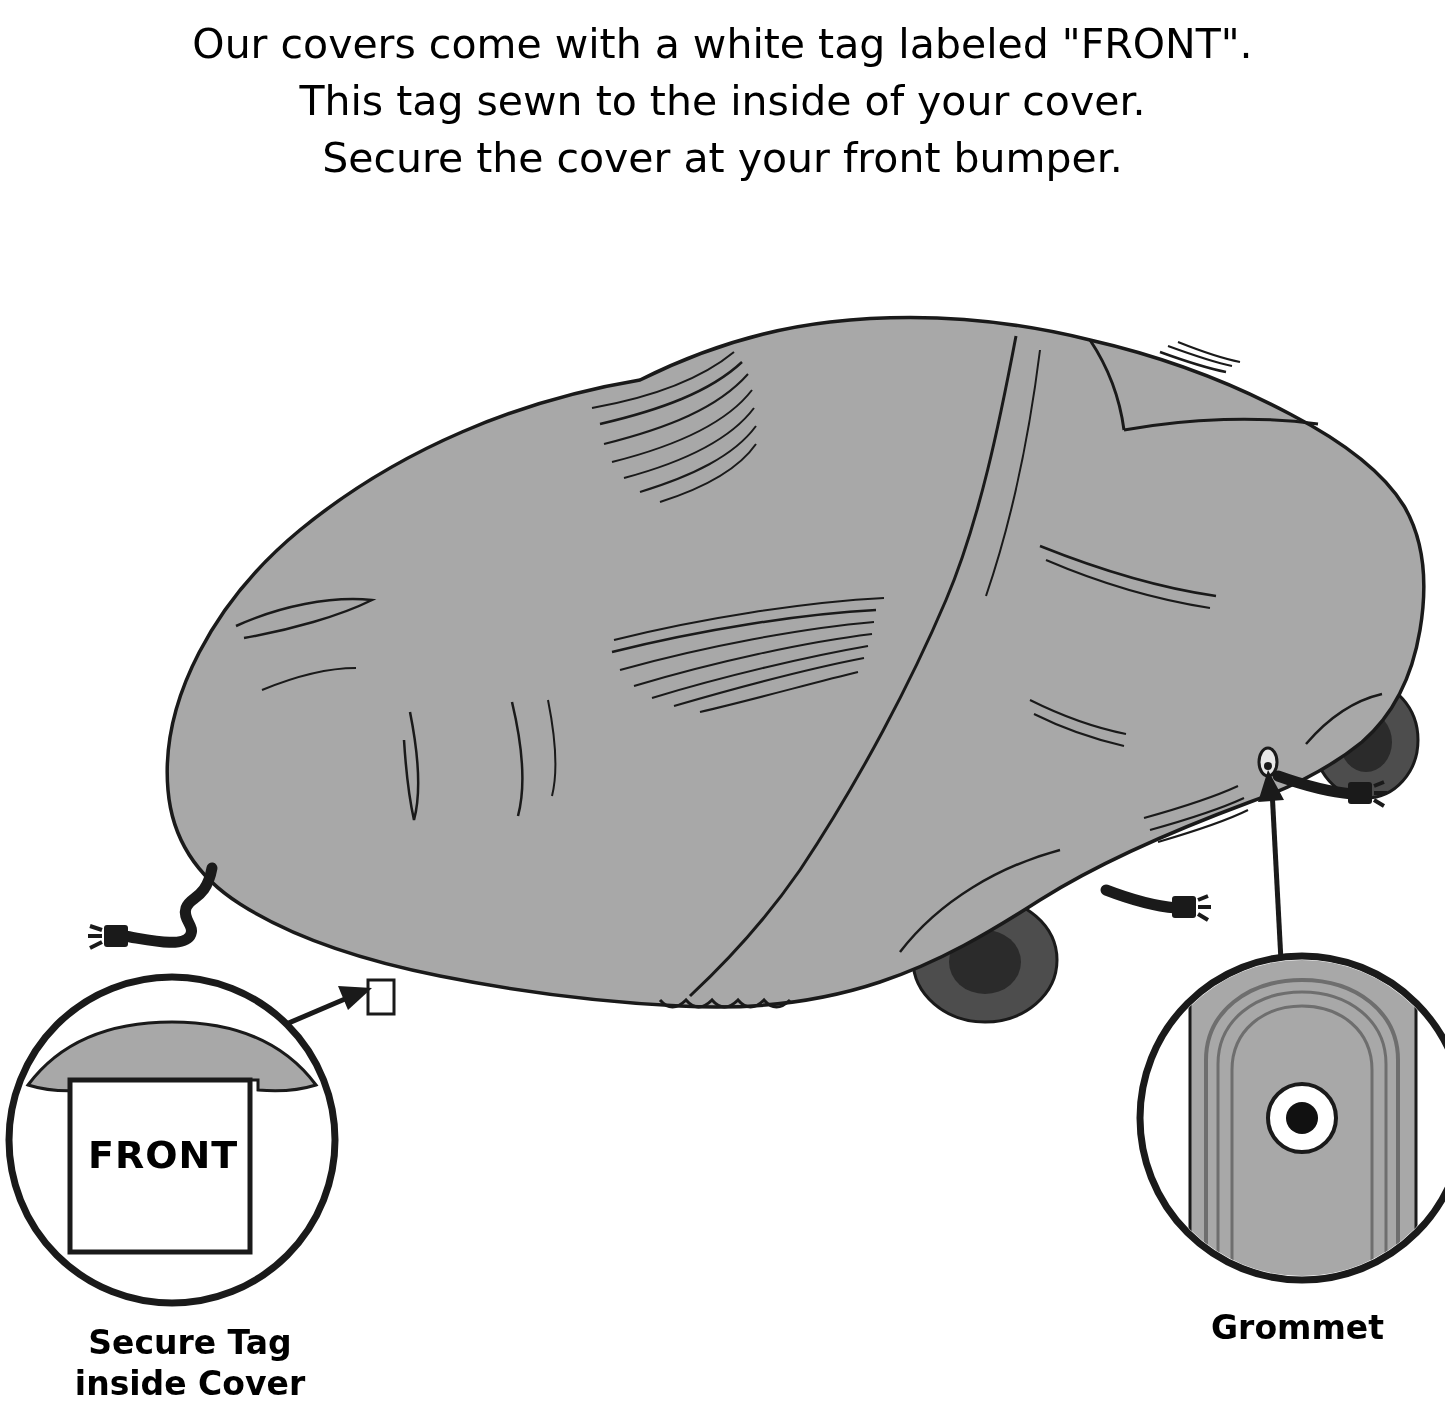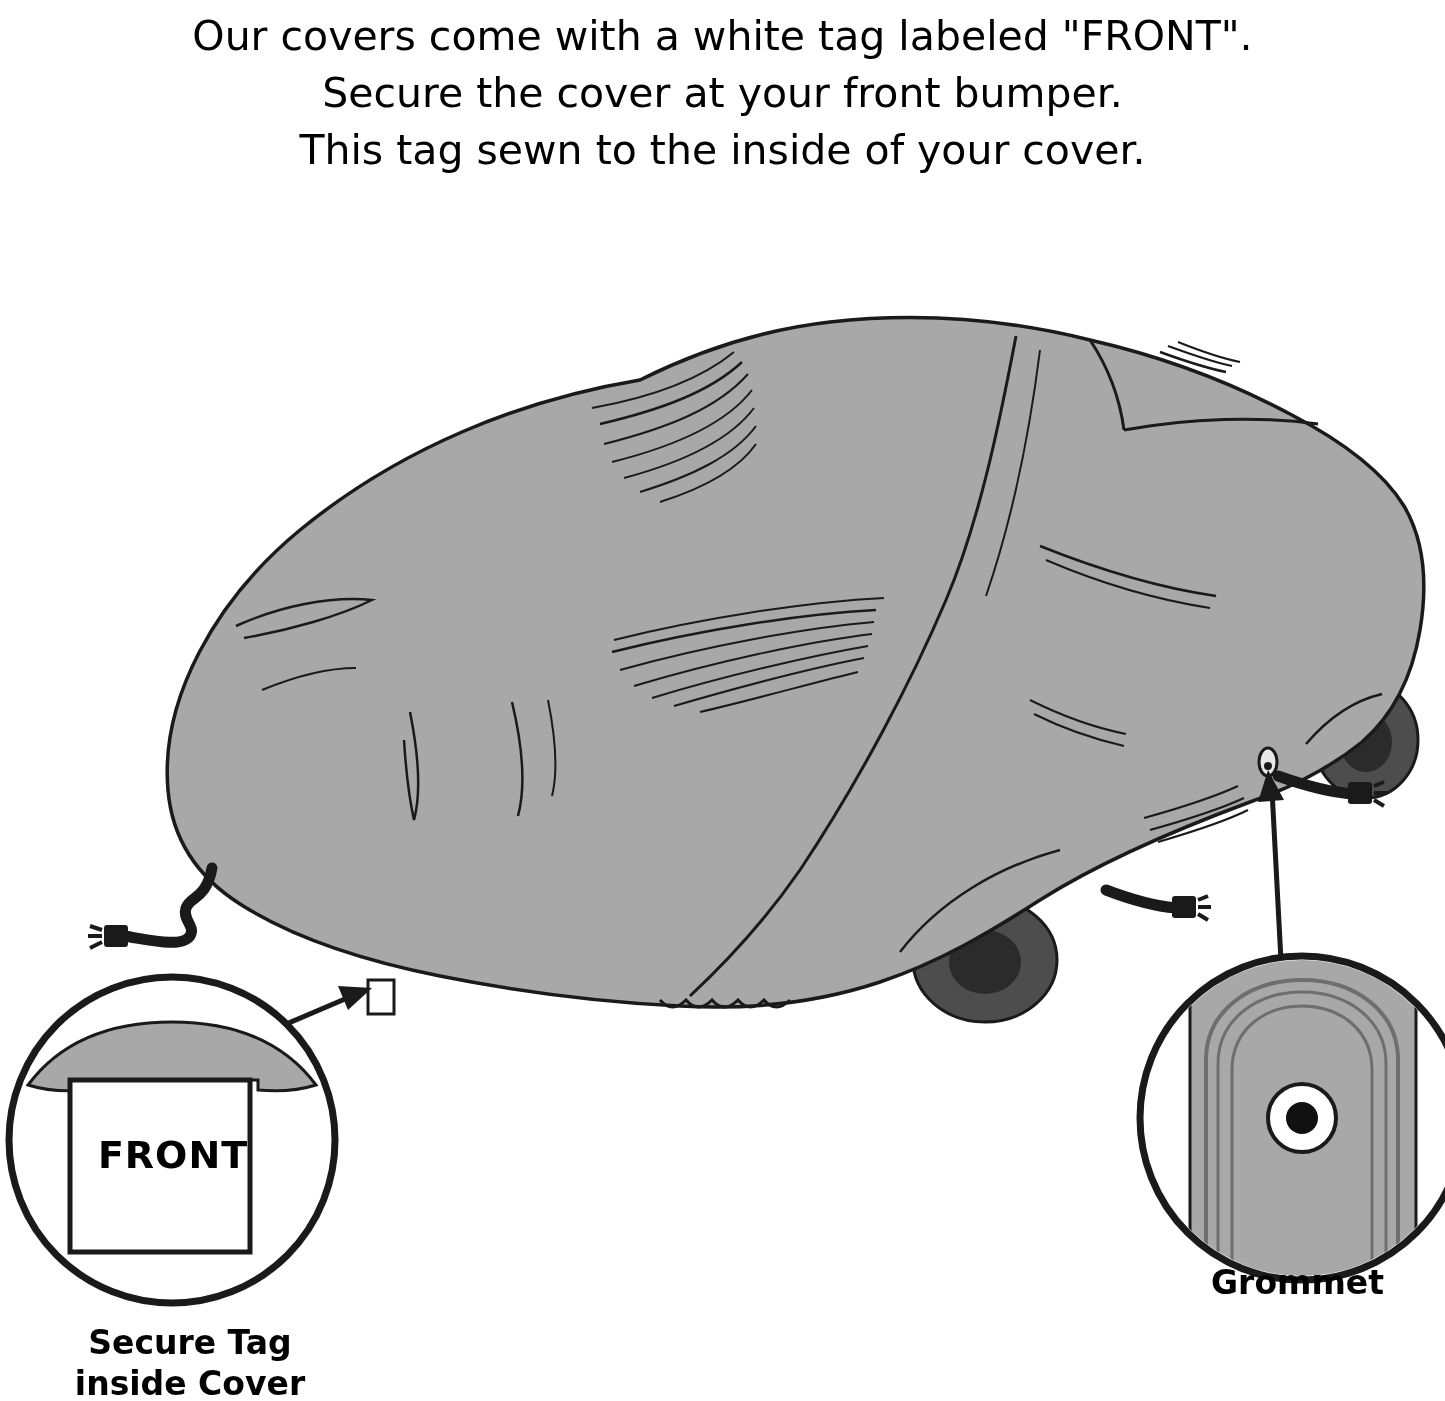--- a/index.html
+++ b/index.html
@@ -16,21 +16,21 @@
   }
   #root {
     position: relative;
     width: 1445px;
     height: 1401px;
     background: #ffffff;
   }
   .headline {
     position: absolute;
     left: 0;
-    top: 8px;
+    top: 16px;
     width: 1445px;
     text-align: center;
     font-family: "DejaVu Sans", sans-serif;
     font-size: 41px;
     line-height: 57px;
     color: #000000;
     box-sizing: border-box;
   }
   .headline div {
     white-space: nowrap;
@@ -51,47 +51,47 @@
   }
   #front-tag-caption {
     left: 0px;
     top: 1322px;
     width: 380px;
     font-size: 33px;
     line-height: 41px;
   }
   #grommet-caption {
     left: 1150px;
-    top: 1262px;
+    top: 1307px;
     width: 295px;
     font-size: 33px;
     line-height: 41px;
   }
   .tag-word {
     position: absolute;
     left: 88px;
     top: 1133px;
     width: 170px;
-    text-align: center;
+    text-align: left;
     font-family: "DejaVu Sans", sans-serif;
     font-weight: bold;
     font-size: 38px;
     letter-spacing: 1px;
     color: #000000;
   }
 </style>
 </head>
 <body>
 
 <div id="root">
 
   <div class="headline">
     <div>Our covers come with a white tag labeled "FRONT".</div>
+    <div>This tag sewn to the inside of your cover.</div>
     <div>Secure the cover at your front bumper.</div>
-    <div>This tag sewn to the inside of your cover.</div>
   </div>
 
   <svg class="figure" viewBox="0 0 1445 1401">
 
     <g>
       <ellipse cx="1366" cy="740" rx="52" ry="58" fill="#4d4d4d" stroke="#1a1a1a" stroke-width="3"></ellipse>
       <ellipse cx="1366" cy="742" rx="26" ry="30" fill="#2b2b2b"></ellipse>
     </g>
 
     <g>

